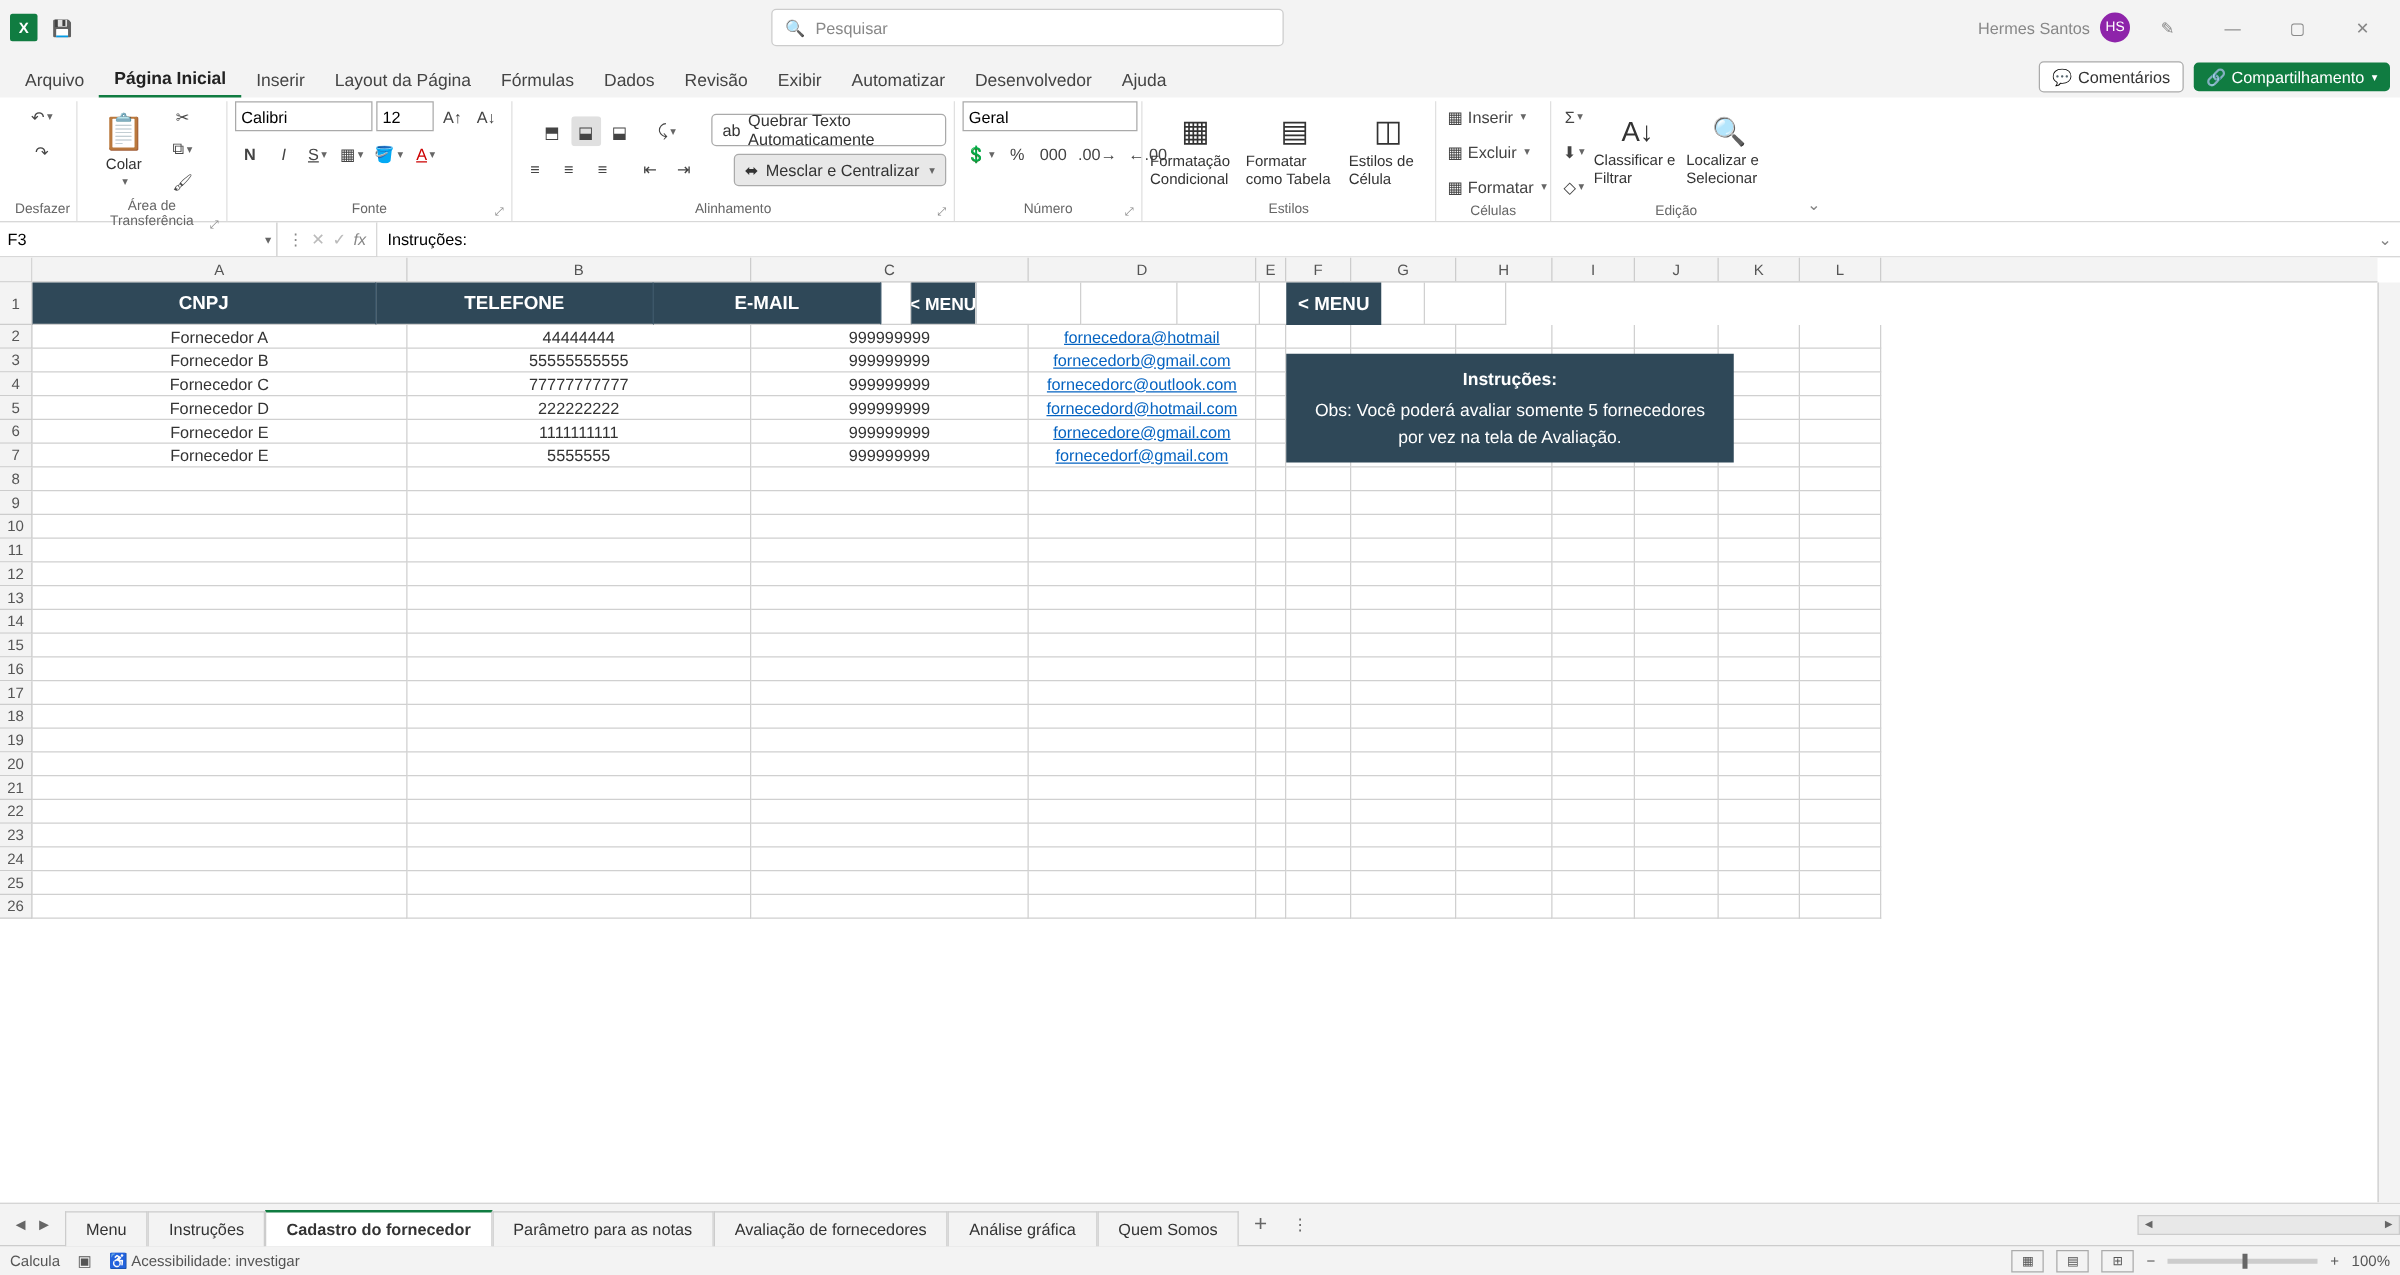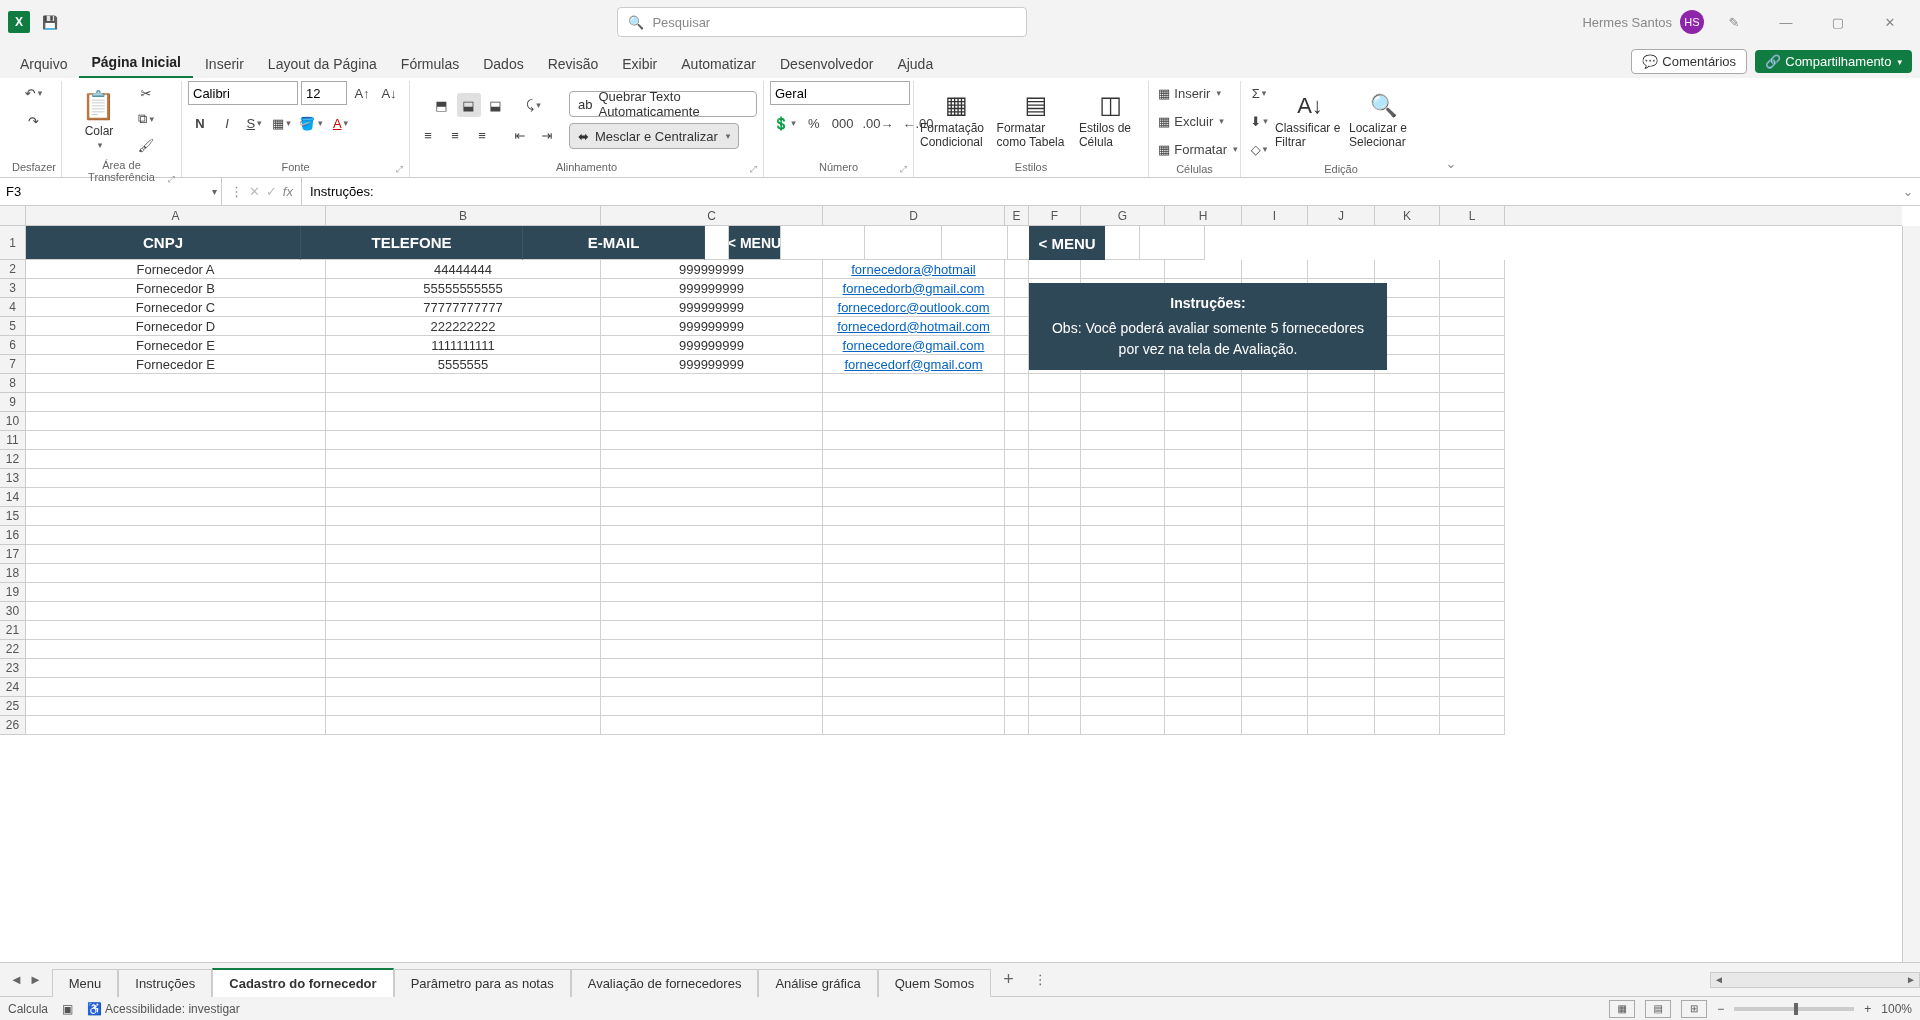--- a/index.html
+++ b/index.html
@@ -195,21 +195,21 @@
         </div>
         <div class="ribbon-row">
           <div class="ico-btn">≡</div>
           <div class="ico-btn">≡</div>
           <div class="ico-btn">≡</div>
           <div style="width:8px"></div>
           <div class="ico-btn">⇤</div>
           <div class="ico-btn">⇥</div>
         </div>
       </div>
-      <div class="vstack" style="gap:6px;align-items:flex-start">
+      <div class="vstack" style="gap:6px;align-items:flex-end">
         <div class="boxed-btn">ab <span>Quebrar Texto Automaticamente</span></div>
         <div class="boxed-btn active">⬌ <span>Mesclar e Centralizar</span> <span class="chev">▾</span></div>
       </div>
     </div>
     <div class="label"><span>Alinhamento</span><span class="launcher">⤢</span></div>
   </div>
   <div class="group" style="width:150px">
     <div class="controls vstack" style="gap:6px;align-items:flex-start">
       <input class="numfmt" value="Geral" style="">
       <div class="ribbon-row">
@@ -313,21 +313,21 @@
         <div class="row-h">10</div>
         <div class="row-h">11</div>
         <div class="row-h">12</div>
         <div class="row-h">13</div>
         <div class="row-h">14</div>
         <div class="row-h">15</div>
         <div class="row-h">16</div>
         <div class="row-h">17</div>
         <div class="row-h">18</div>
         <div class="row-h">19</div>
-        <div class="row-h">30</div>
+        <div class="row-h">20</div>
         <div class="row-h">21</div>
         <div class="row-h">22</div>
         <div class="row-h">23</div>
         <div class="row-h">24</div>
         <div class="row-h">25</div>
         <div class="row-h">26</div>
       </div>
     <div class="cells" id="cells">
         <div class="data-row tall">
           <div class="cell hdr-cell" style="width: 275px;">CNPJ</div>

